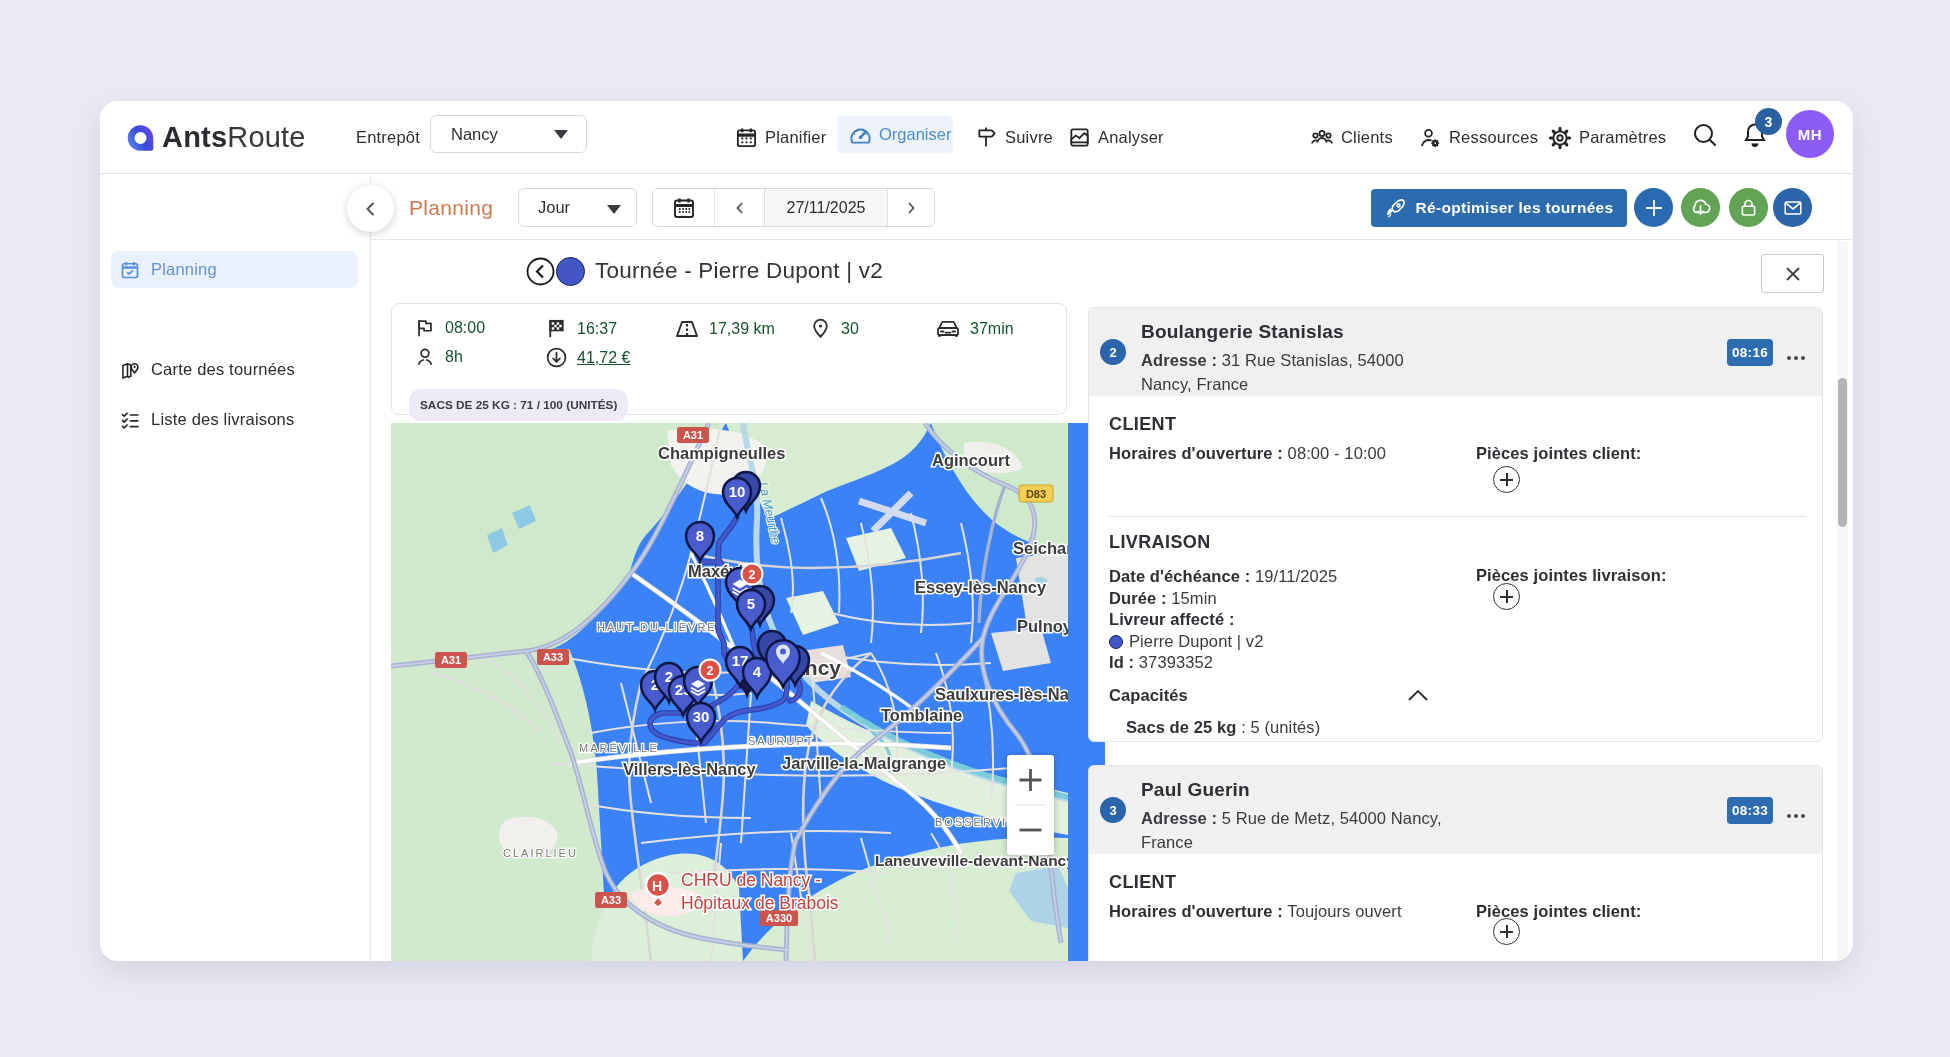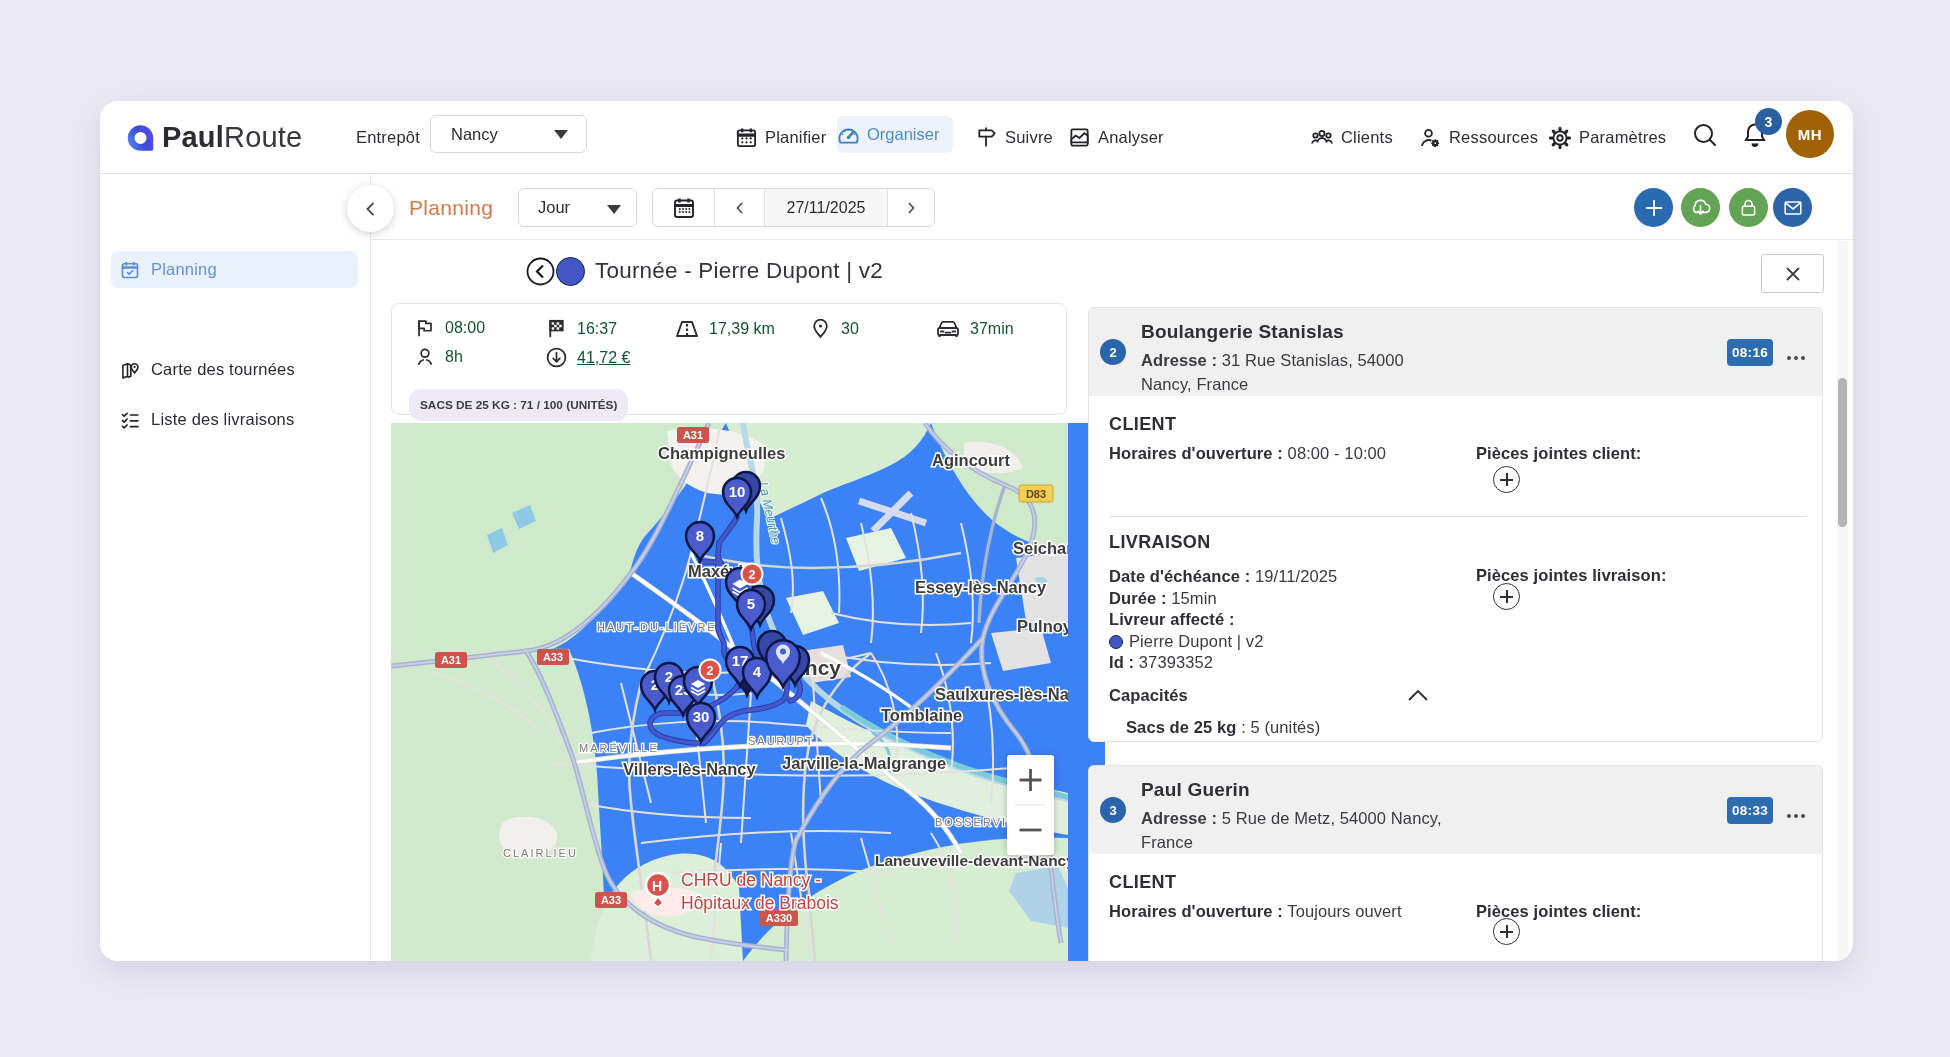--- a/index.html
+++ b/index.html
@@ -6,21 +6,21 @@
 html,body { width:1950px; height:1057px; }
 body { background:#eae9f3; font-family:"Liberation Sans", sans-serif; color:#2e2e35; overflow:hidden; position:relative; }
 .window { position:absolute; left:100px; top:101px; width:1753px; height:860px; background:#fff; border-radius:18px; box-shadow:0 10px 28px rgba(80,70,120,0.14); overflow:hidden; }
 .abs { position:absolute; }
 
 .navbar { position:absolute; left:0; top:0; width:1753px; height:73px; border-bottom:1px solid #e2e2e2; background:#fff; }
 .navitem { position:absolute; top:0; height:73px; display:flex; align-items:center; gap:7px; font-size:16.5px; color:#2d2d33; letter-spacing:.2px; }
 .logo-text { font-size:29px; color:#2b2b31; letter-spacing:.2px; }
 .logo-text b { font-weight:700; }
 .logo-text span { font-weight:400; color:#38383e;margin-top:6px; }
-.pill-org { position:absolute; left:737px; top:15px; width:116px; height:37px; background:#edf2fb; border-radius:6px; display:flex; align-items:center; gap:7px; color:#4c8ccb; font-size:16.5px; }
+.pill-org { position:absolute; left:737px; top:15px; width:116px; height:37px; background:#edf2fb; border-radius:6px; display:flex; align-items:center; gap:7px; padding-left:12px; color:#4c8ccb; font-size:16.5px; }
 .select-box { position:absolute; left:330px; top:14px; width:157px; height:38px; border:1px solid #d8d8d8; border-radius:6px; display:flex; align-items:center; font-size:16.5px; color:#2d2d33; }
 .caret { width:0; height:0; border-left:7px solid transparent; border-right:7px solid transparent; border-top:9px solid #3a3a40; }
 
 .sidebar { position:absolute; left:0; top:73px; width:271px; height:787px; background:#fff; border-right:1px solid #e9e9e9; }
 .sideitem { position:absolute; left:0; width:271px; height:37px; display:flex; align-items:center; font-size:16.5px; color:#2b2b31; letter-spacing:.2px; }
 .sideitem .ic { position:absolute; left:20px; width:20px; height:20px; }
 .sideitem .lbl { position:absolute; left:51px; }
 .side-active { left:11px; width:247px; background:#e9f1fc; border-radius:8px; color:#6591d3; }
 .side-active .ic { left:9px; }
 .side-active .lbl { left:40px; }
@@ -67,21 +67,21 @@
       <svg width="31" height="30" viewBox="0 0 40 38">
         <defs>
             <linearGradient id="lg1" x1="0" y1="0.75" x2="1" y2="0.25">
           <stop offset="0" stop-color="#5585f0"></stop>
               <stop offset="0.5" stop-color="#3a4cd6"></stop>
               <stop offset="1" stop-color="#6247ea"></stop>
         </linearGradient>
           </defs>
         <path fill-rule="evenodd" d="M20 2.5 C10.9 2.5 3.5 9.9 3.5 19 C3.5 28.1 10.9 35.5 20 35.5 L34 35.5 C35.4 35.5 36.5 34.4 36.5 33 L36.5 19 C36.5 9.9 29.1 2.5 20 2.5 Z M20 11.2 A7.8 7.8 0 1 1 20 26.8 A7.8 7.8 0 1 1 20 11.2 Z" fill="url(#lg1)"></path>
       </svg>
-      <div class="logo-text"><b>Paul</b><span>Route</span></div>
+      <div class="logo-text"><b>Ants</b><span>Route</span></div>
     </div>
     <div class="navitem" style="left:256px;">Entrepôt</div>
     <div class="select-box">
         <span style="margin-left:20px;">Nancy</span>
         <span class="caret" style="position:absolute;right:18px;"></span>
       </div>
     <div class="navitem" style="left:635px;"><svg width="23" height="23" viewBox="0 0 24 24" fill="none" stroke="#232328" stroke-width="1.9">
           <rect x="3" y="4.5" width="18" height="16.5" rx="2"></rect>
           <path d="M3 9.5h18" stroke-width="3.4"></path>
           <path d="M7.5 2.5v4M16.5 2.5v4" stroke-width="2.4"></path>
@@ -136,21 +136,21 @@
         </svg>Paramètres</div>
     <svg class="abs" style="left:1592px; top:21px;" width="26" height="26" viewBox="0 0 26 26" fill="none" stroke="#222" stroke-width="2">
         <circle cx="11.5" cy="11.5" r="8.5"></circle>
         <path d="M18 18l5 5" stroke-linecap="round"></path>
       </svg>
     <svg class="abs" style="left:1642px; top:20px;" width="26" height="28" viewBox="0 0 26 28" fill="none" stroke="#222" stroke-width="2">
         <path d="M13 3.5 a7 7 0 0 1 7 7 v5 l2 3.5 H4 l2-3.5 v-5 a7 7 0 0 1 7-7 z"></path>
         <path d="M10.5 22.5 a2.5 2.5 0 0 0 5 0" fill="#222"></path>
       </svg>
     <div class="abs" style="left:1655px; top:7px; width:27px; height:27px; border-radius:50%; background:#2a609f; color:#fff; font-size:14px; font-weight:700; display:flex; align-items:center; justify-content:center;">3</div>
-    <div class="abs" style="left:1686px; top:9px; width:48px; height:48px; border-radius:50%; background:#a16207; color:#fff; font-size:15px; font-weight:700; display:flex; align-items:center; justify-content:center; letter-spacing:.5px;">MH</div>
+    <div class="abs" style="left:1686px; top:9px; width:48px; height:48px; border-radius:50%; background:#8b5cf6; color:#fff; font-size:15px; font-weight:700; display:flex; align-items:center; justify-content:center; letter-spacing:.5px;">MH</div>
   </div>
 
   <div class="sidebar">
     <div class="sideitem side-active" style="top:77px;">
       <svg class="ic" viewBox="0 0 24 24" fill="none" stroke="#5b8fd9" stroke-width="2">
           <rect x="3" y="4.5" width="18" height="16.5" rx="2"></rect>
           <path d="M3 9h18" stroke-width="3"></path>
           <path d="M7.5 2.5v4M16.5 2.5v4" stroke-width="2.4"></path>
           <path d="M8.5 14.5l2.5 2.5 4.5-4.5"></path>
         </svg>
@@ -207,20 +207,29 @@
             <path d="M9 2 L4.5 7 L9 12"></path>
           </svg>
         </div>
       <div class="segcell" style="width:123px; background:#f7f7f7; font-size:16px; color:#2d2d33;">27/11/2025</div>
       <div class="segcell" style="width:46px; border-right:none;">
           <svg width="14" height="14" viewBox="0 0 14 14" fill="none" stroke="#555" stroke-width="1.8">
             <path d="M5 2 L9.5 7 L5 12"></path>
           </svg>
         </div>
     </div>
+    <div class="btn-reopt">
+      <svg width="21" height="21" viewBox="0 0 24 24" fill="none" stroke="#fff" stroke-width="1.8">
+          <path d="M14 4 c3-2 6-2 7-1 1 1 1 4-1 7 l-5 5 -4 1 -3-3 1-4 z" stroke-linejoin="round"></path>
+          <circle cx="15.5" cy="8.5" r="1.6"></circle>
+          <path d="M7 13 c-2 .5-3 2-3.5 4.5 C6 17 7.5 16 8 14" stroke-linejoin="round"></path>
+          <path d="M4.5 21l2-2M3 18.5l1.5-1.5" stroke-linecap="round"></path>
+        </svg>
+      Ré-optimiser les tournées
+    </div>
     <div class="circbtn" style="left:1263px; top:14px; background:#2a6ab0;">
         <svg width="22" height="22" viewBox="0 0 22 22" stroke="#fff" stroke-width="1.8" fill="none">
           <path d="M11 3v16M3 11h16"></path>
         </svg>
       </div>
     <div class="circbtn" style="left:1310px; top:14px; background:#63a355;">
         <svg width="25" height="25" viewBox="0 0 24 24" fill="none" stroke="#fff" stroke-width="1.6">
           <path d="M6.8 10.2 a5.2 5.2 0 0 1 10.2-1.3 A3.9 3.9 0 0 1 16.8 16.7 H7.6 A3.8 3.8 0 0 1 6.8 10.2 z"></path>
           <path d="M12 10.5v7.5M9.6 15.6l2.4 2.7 2.4-2.7" stroke-linecap="round" stroke-linejoin="round"></path>
         </svg>

